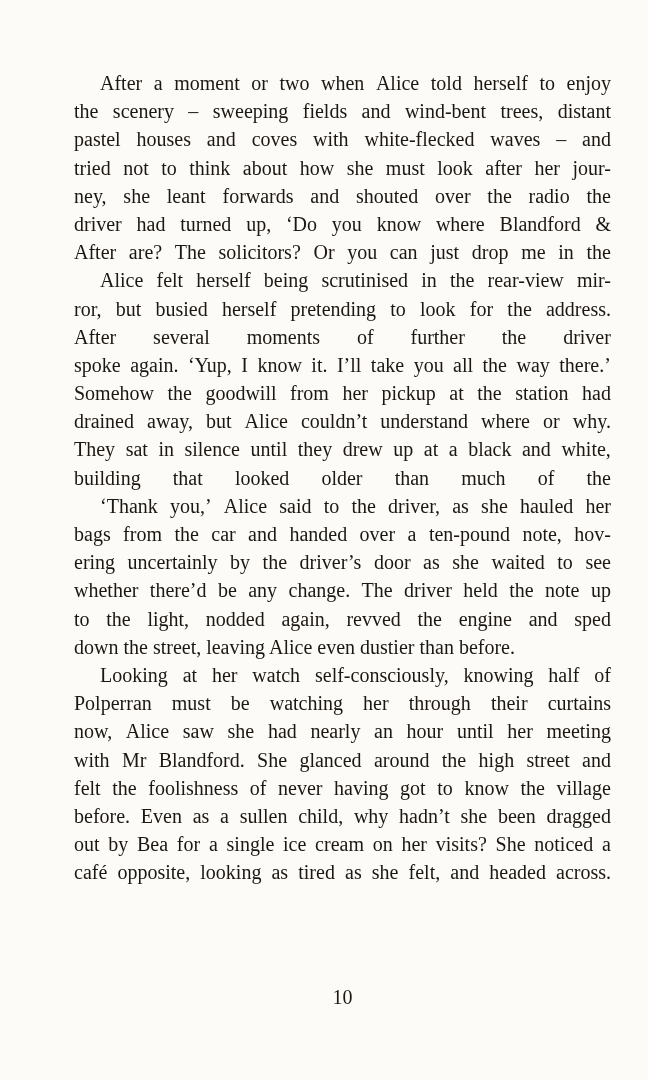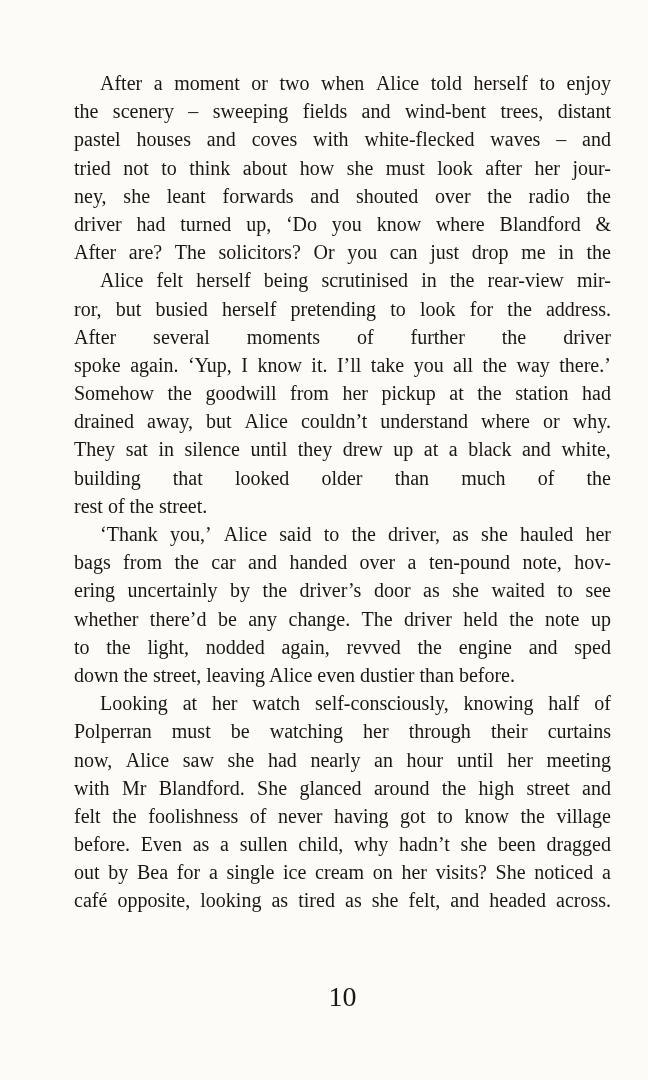--- a/index.html
+++ b/index.html
@@ -46,21 +46,21 @@
   
   .line.rag {
     display: block;
   }
   .page-number {
     position: absolute;
     left: 74px;
     top: 983px;
     width: 537px;
     text-align: center;
-    font-size: 28px;
+    font-size: 20px;
     line-height: 28px;
   }
 </style>
 </head>
 <body>
 
 <div class="page" style="background: rgb(252, 251, 248); color: rgb(28, 23, 17);">
   <div class="text-block" id="text-block">
       <div class="paragraph">
         <div class="line indent">
@@ -240,21 +240,20 @@
         <div class="line">
           <span>building</span>
           <span>that</span>
           <span>looked</span>
           <span>older</span>
           <span>than</span>
           <span>much</span>
           <span>of</span>
           <span>the</span>
         </div>
-        <div class="line rag">rest of the street.</div>
       </div>
       <div class="paragraph">
         <div class="line indent">
           <span>‘Thank</span>
           <span>you,’</span>
           <span>Alice</span>
           <span>said</span>
           <span>to</span>
           <span>the</span>
           <span>driver,</span>

